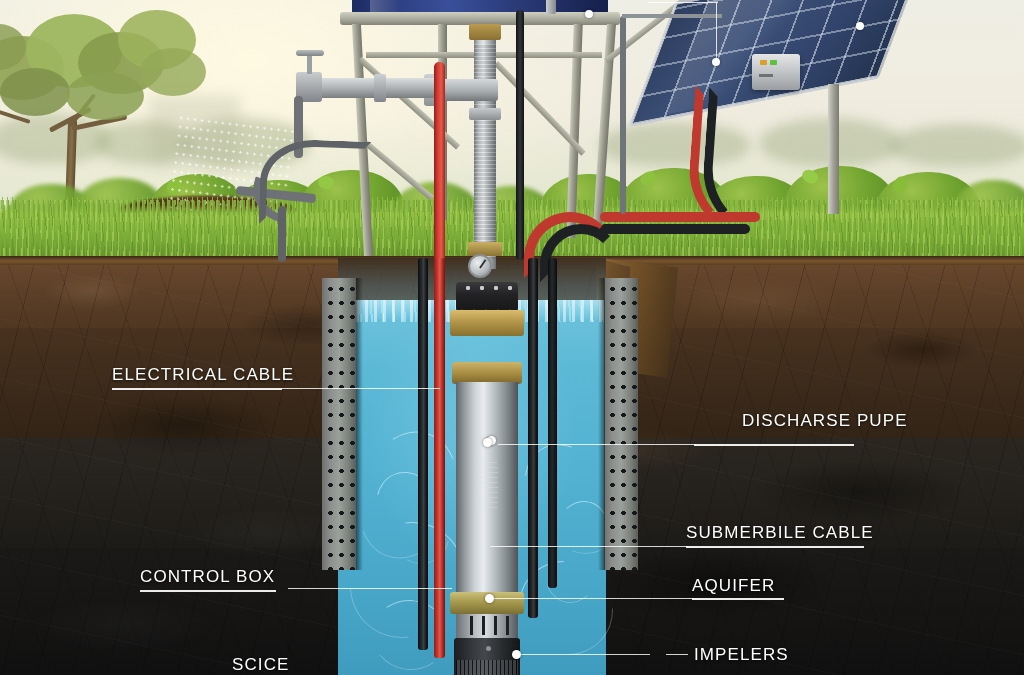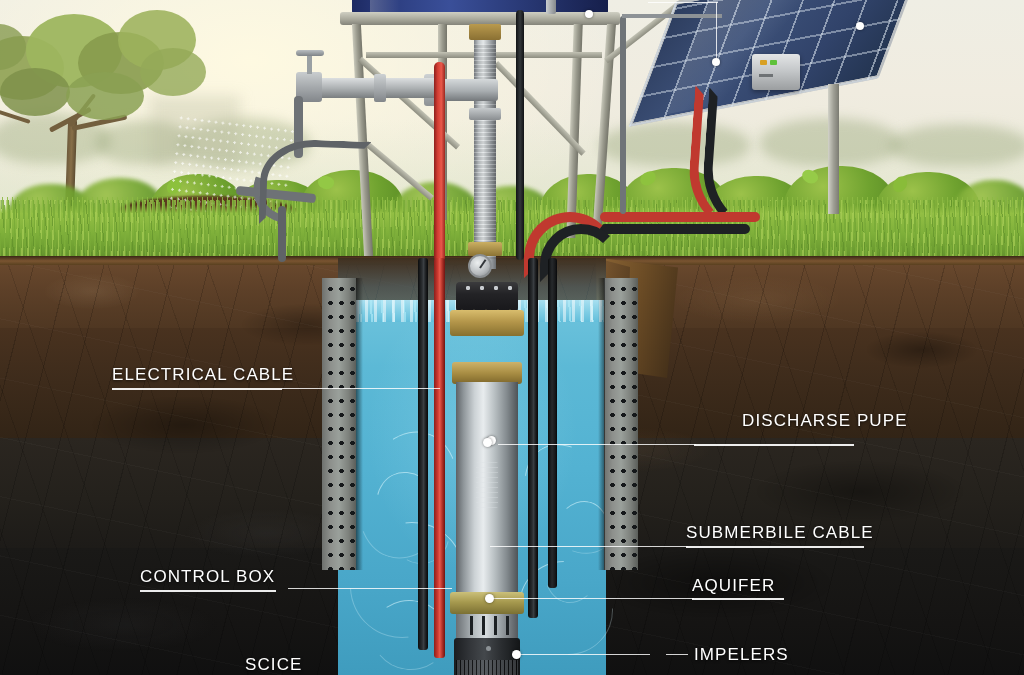--- a/index.html
+++ b/index.html
@@ -629,21 +629,21 @@
     <div class="leader" style="left:282px; top:388px; width:158px;"></div>
   </div>
 
   <div class="callout">
     <div class="callout-text" style="left:140px; top:568px;">CONTROL BOX</div>
     <div class="callout-rule" style="left:140px; top:590px; width:136px;"></div>
     <div class="leader" style="left:288px; top:588px; width:164px;"></div>
   </div>
 
   <div class="callout">
-    <div class="callout-text" style="left:245px; top:656px;">SCICE</div>
+    <div class="callout-text" style="left:232px; top:656px;">SCICE</div>
   </div>
 
   <div class="callout">
     <div class="callout-text" style="left:694px; top:412px;margin-left:48px;">DISCHARSE PUPE</div>
     <div class="callout-rule" style="left:694px; top:444px; width:160px;"></div>
     <div class="leader" style="left:498px; top:444px; width:198px;"></div>
     <div class="leader-dot" style="left:487px; top:436px;"></div>
   </div>
 
   <div class="callout">

